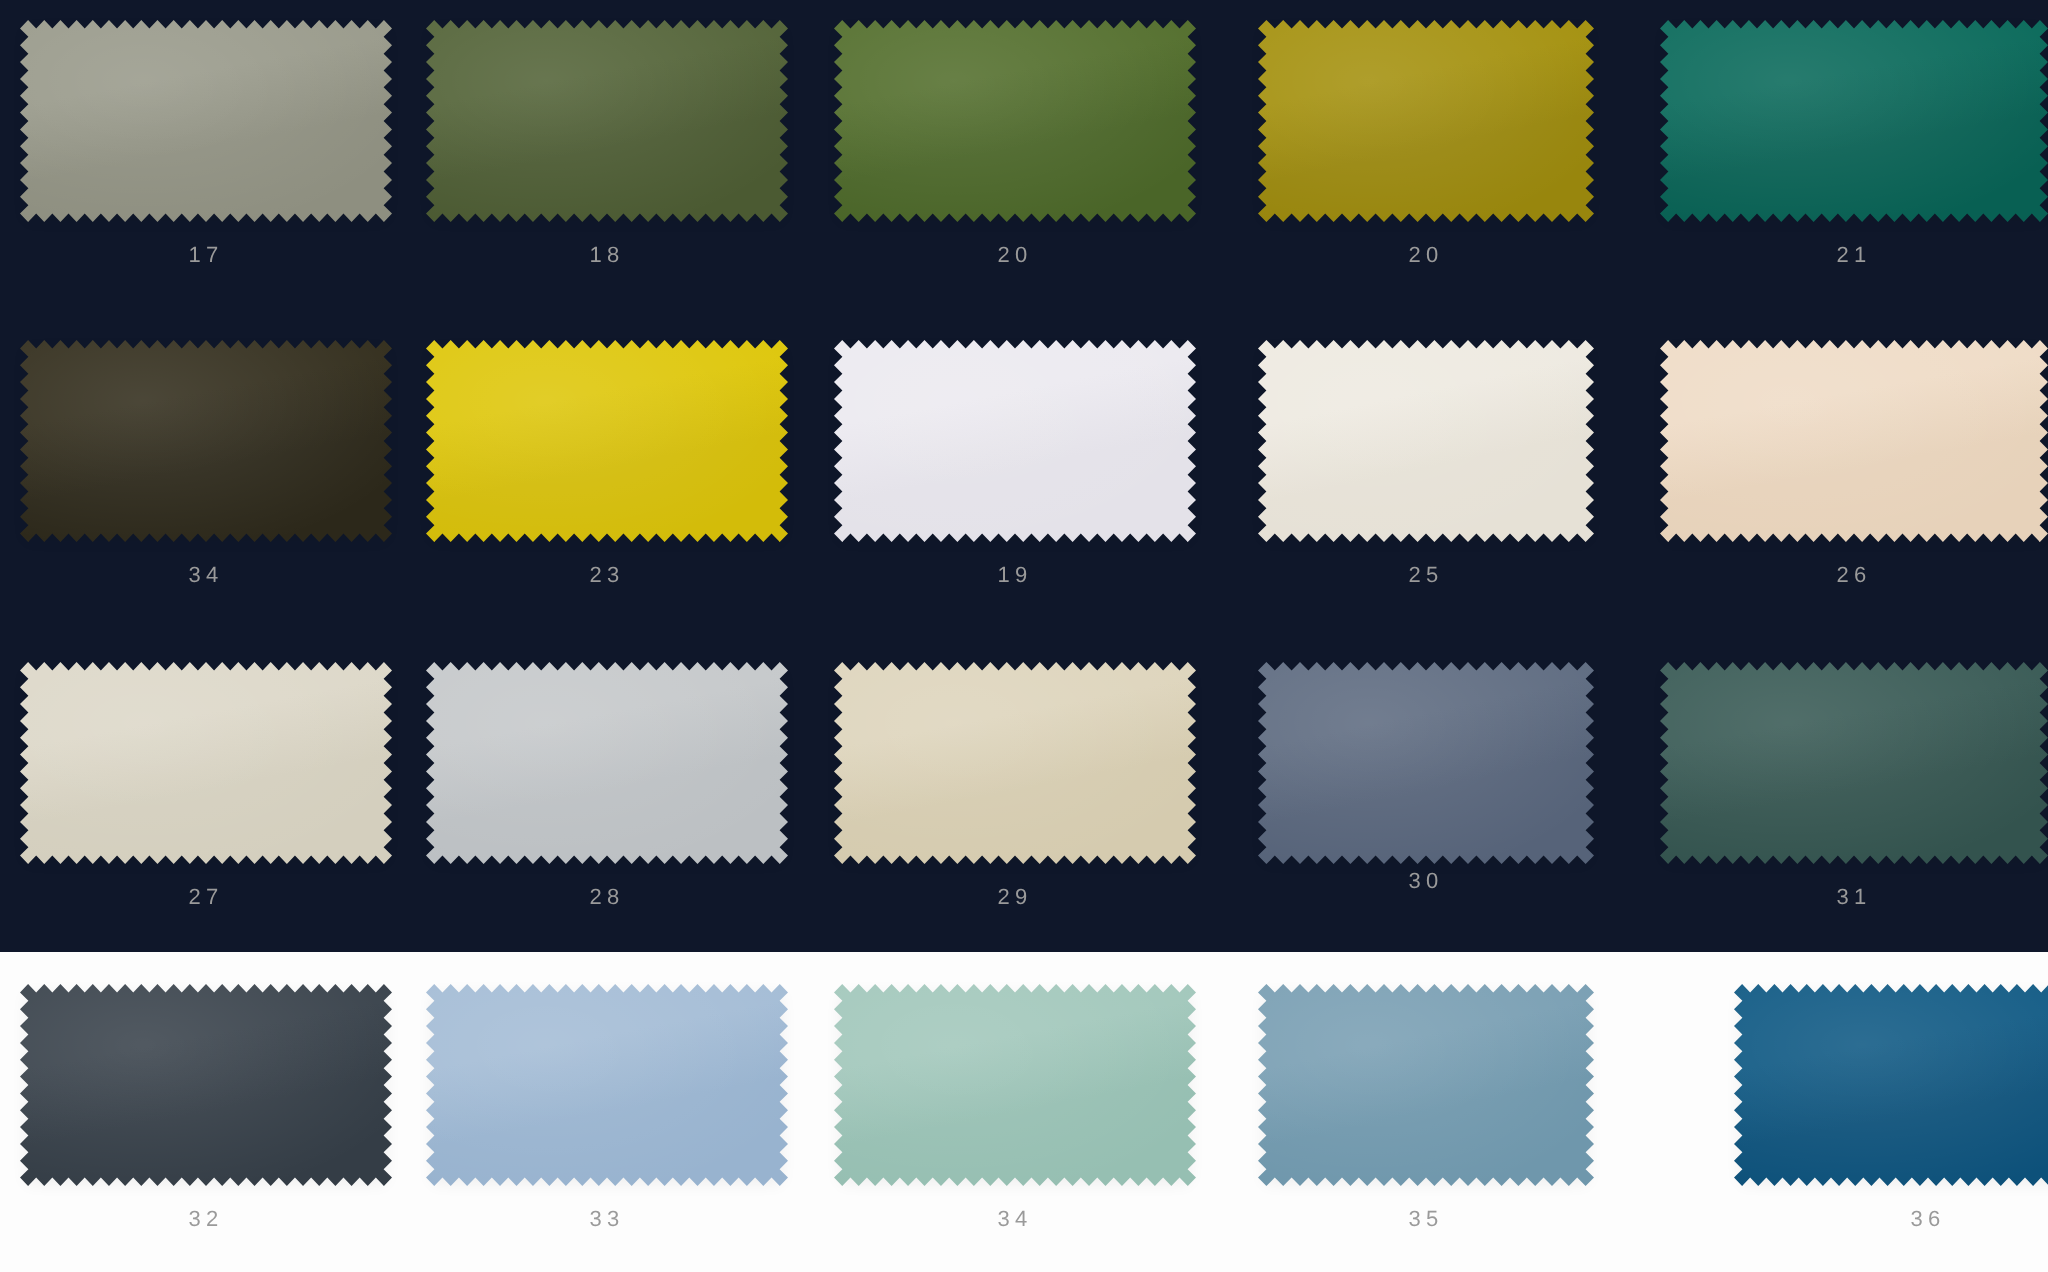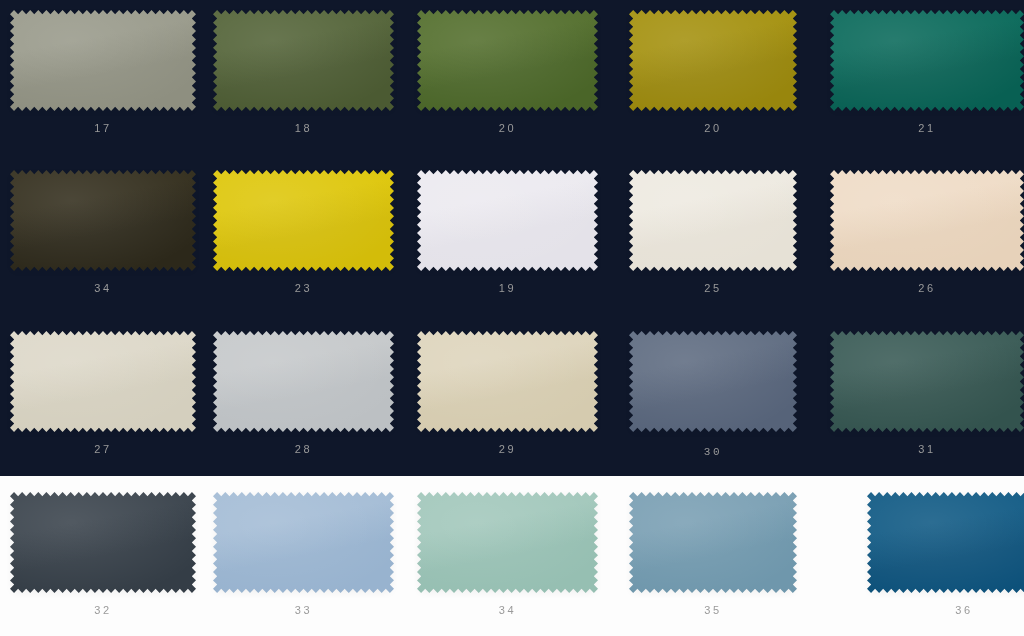--- a/index.html
+++ b/index.html
@@ -376,21 +376,21 @@
             </linearGradient>
             <radialGradient id="rg13" cx="0.33" cy="0.30" r="0.78">
               <stop offset="0%" stop-color="#ffffff" stop-opacity="0.11"></stop>
               <stop offset="100%" stop-color="#ffffff" stop-opacity="0"></stop>
             </radialGradient>
           </defs>
           <polygon points="0.00,4.20 4.20,0.00 8.40,4.20 12.60,0.00 16.80,4.20 21.00,0.00 25.20,4.20 29.40,0.00 33.60,4.20 37.80,0.00 42.00,4.20 46.20,0.00 50.40,4.20 54.60,0.00 58.80,4.20 63.00,0.00 67.20,4.20 71.40,0.00 75.60,4.20 79.80,0.00 84.00,4.20 88.20,0.00 92.40,4.20 96.60,0.00 100.80,4.20 105.00,0.00 109.20,4.20 113.40,0.00 117.60,4.20 121.80,0.00 126.00,4.20 130.20,0.00 134.40,4.20 138.60,0.00 142.80,4.20 147.00,0.00 151.20,4.20 155.40,0.00 159.60,4.20 163.80,0.00 168.00,4.20 163.80,0.00 168.00,4.21 163.80,8.42 168.00,12.63 163.80,16.83 168.00,21.04 163.80,25.25 168.00,29.46 163.80,33.67 168.00,37.88 163.80,42.08 168.00,46.29 163.80,50.50 168.00,54.71 163.80,58.92 168.00,63.13 163.80,67.33 168.00,71.54 163.80,75.75 168.00,79.96 163.80,84.17 168.00,88.37 163.80,92.58 168.00,96.79 163.80,101.00 168.00,96.80 163.80,101.00 159.60,96.80 155.40,101.00 151.20,96.80 147.00,101.00 142.80,96.80 138.60,101.00 134.40,96.80 130.20,101.00 126.00,96.80 121.80,101.00 117.60,96.80 113.40,101.00 109.20,96.80 105.00,101.00 100.80,96.80 96.60,101.00 92.40,96.80 88.20,101.00 84.00,96.80 79.80,101.00 75.60,96.80 71.40,101.00 67.20,96.80 63.00,101.00 58.80,96.80 54.60,101.00 50.40,96.80 46.20,101.00 42.00,96.80 37.80,101.00 33.60,96.80 29.40,101.00 25.20,96.80 21.00,101.00 16.80,96.80 12.60,101.00 8.40,96.80 4.20,101.00 0.00,96.80 4.20,101.00 0.00,96.79 4.20,92.58 0.00,88.38 4.20,84.17 0.00,79.96 4.20,75.75 0.00,71.54 4.20,67.33 0.00,63.12 4.20,58.92 0.00,54.71 4.20,50.50 0.00,46.29 4.20,42.08 0.00,37.87 4.20,33.67 0.00,29.46 4.20,25.25 0.00,21.04 4.20,16.83 0.00,12.63 4.20,8.42 0.00,4.21 4.20,0.00" fill="url(#g13)"></polygon>
           <polygon points="0.00,4.20 4.20,0.00 8.40,4.20 12.60,0.00 16.80,4.20 21.00,0.00 25.20,4.20 29.40,0.00 33.60,4.20 37.80,0.00 42.00,4.20 46.20,0.00 50.40,4.20 54.60,0.00 58.80,4.20 63.00,0.00 67.20,4.20 71.40,0.00 75.60,4.20 79.80,0.00 84.00,4.20 88.20,0.00 92.40,4.20 96.60,0.00 100.80,4.20 105.00,0.00 109.20,4.20 113.40,0.00 117.60,4.20 121.80,0.00 126.00,4.20 130.20,0.00 134.40,4.20 138.60,0.00 142.80,4.20 147.00,0.00 151.20,4.20 155.40,0.00 159.60,4.20 163.80,0.00 168.00,4.20 163.80,0.00 168.00,4.21 163.80,8.42 168.00,12.63 163.80,16.83 168.00,21.04 163.80,25.25 168.00,29.46 163.80,33.67 168.00,37.88 163.80,42.08 168.00,46.29 163.80,50.50 168.00,54.71 163.80,58.92 168.00,63.13 163.80,67.33 168.00,71.54 163.80,75.75 168.00,79.96 163.80,84.17 168.00,88.37 163.80,92.58 168.00,96.79 163.80,101.00 168.00,96.80 163.80,101.00 159.60,96.80 155.40,101.00 151.20,96.80 147.00,101.00 142.80,96.80 138.60,101.00 134.40,96.80 130.20,101.00 126.00,96.80 121.80,101.00 117.60,96.80 113.40,101.00 109.20,96.80 105.00,101.00 100.80,96.80 96.60,101.00 92.40,96.80 88.20,101.00 84.00,96.80 79.80,101.00 75.60,96.80 71.40,101.00 67.20,96.80 63.00,101.00 58.80,96.80 54.60,101.00 50.40,96.80 46.20,101.00 42.00,96.80 37.80,101.00 33.60,96.80 29.40,101.00 25.20,96.80 21.00,101.00 16.80,96.80 12.60,101.00 8.40,96.80 4.20,101.00 0.00,96.80 4.20,101.00 0.00,96.79 4.20,92.58 0.00,88.38 4.20,84.17 0.00,79.96 4.20,75.75 0.00,71.54 4.20,67.33 0.00,63.12 4.20,58.92 0.00,54.71 4.20,50.50 0.00,46.29 4.20,42.08 0.00,37.87 4.20,33.67 0.00,29.46 4.20,25.25 0.00,21.04 4.20,16.83 0.00,12.63 4.20,8.42 0.00,4.21 4.20,0.00" fill="url(#rg13)"></polygon>
         </svg>
       </div>
-      <div class="swatch-label" style="top: 115px; color: rgb(154, 154, 154); font-family: Liberation Mono, monospace;">30</div>
+      <div class="swatch-label" style="top: 104px; color: rgb(154, 154, 154);">30</div>
     </div>
     <div class="swatch-cell" style="left: 830px; top: 331px; width: 194px; height: 137px;">
       <div class="swatch-chip" style="height: 101px;">
         <div class="swatch-shadow"></div>
         <svg viewBox="0 0 194 101" preserveAspectRatio="none">
           <defs>
             <linearGradient id="g14" x1="0" y1="0" x2="0.35" y2="1">
               <stop offset="0%" stop-color="#3b5c57" stop-opacity="1"></stop>
               <stop offset="38%" stop-color="#3b5c57" stop-opacity="1"></stop>
               <stop offset="72%" stop-color="#33534e" stop-opacity="1"></stop>

